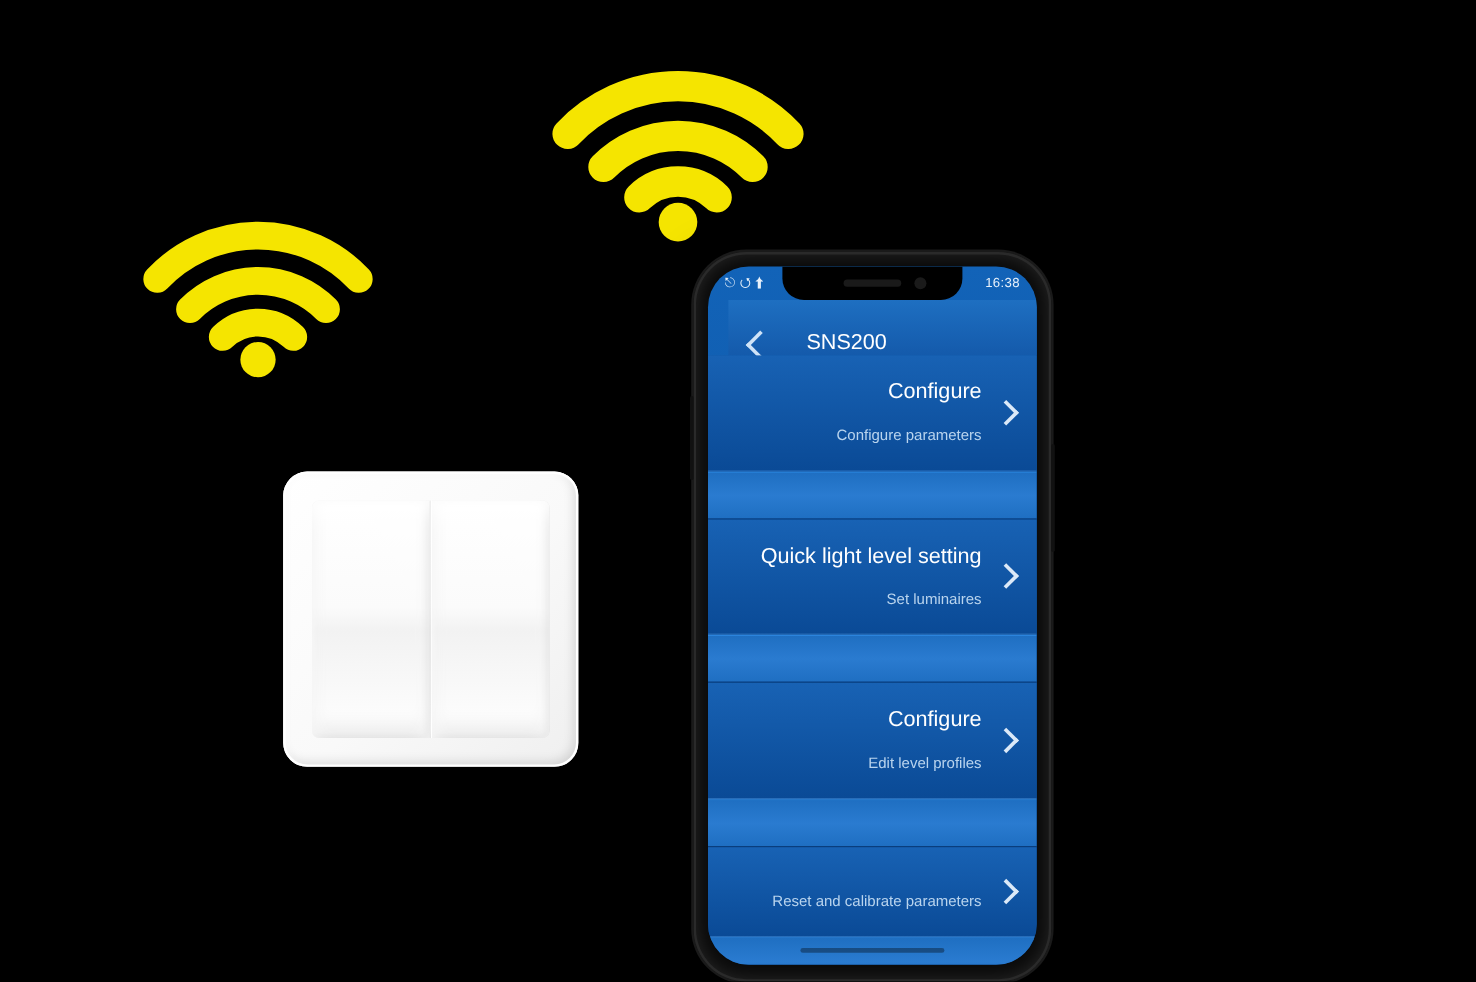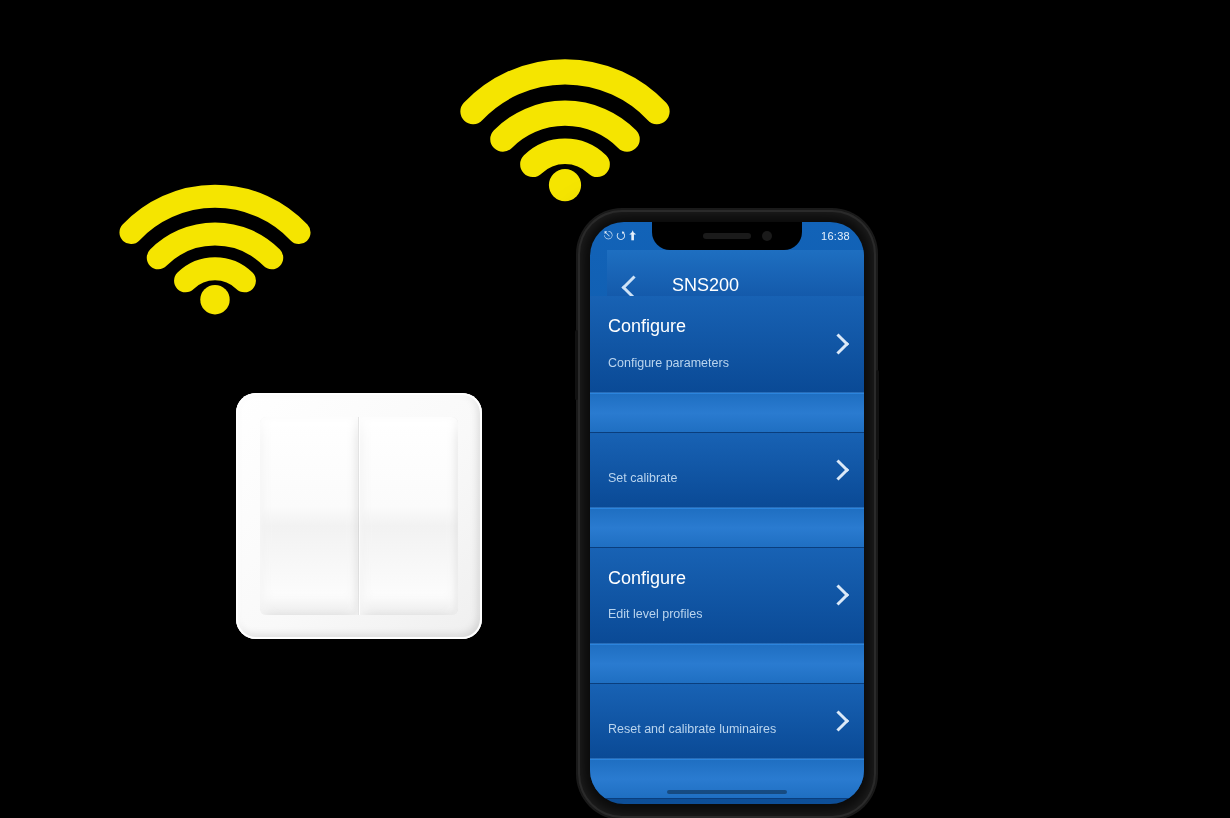--- a/index.html
+++ b/index.html
@@ -84,20 +84,21 @@
     color:#fff;font-size:18px;font-weight:400;
     background:linear-gradient(180deg,#1e6fc1 0%,#145aab 100%);
     cursor:pointer;
     margin-left:17px;
   }
   .back-chevron{width:14px;height:14px;border-left:3px solid #cfe3f7;border-bottom:3px solid #cfe3f7;transform:rotate(45deg);margin-left:6px;}
 
   .list{
     position:absolute;top:74px;left:0;right:0;bottom:0;
     overflow:hidden;
+    text-align:right;
   }
   .item{
     position:relative;
     background:linear-gradient(180deg,#1862b4 0%,#0a4a96 100%);
     padding:20px 46px 22px 18px;
     cursor:pointer;
     border-bottom:1px solid rgba(255,255,255,.07);
   }
   .gap{
     height:38px;
@@ -165,34 +166,35 @@
 
       <div class="list">
         <div class="item">
           <div class="title">Configure</div>
           <div class="sub">Configure parameters</div>
           <div class="chev"></div>
         </div>
         <div class="gap"></div>
 
         <div class="item">
-          <div class="sub">Set calibrate</div>
+          <div class="title">Quick light level setting</div>
+          <div class="sub">Set luminaires</div>
           <div class="chev"></div>
         </div>
         <div class="gap"></div>
 
         <div class="item">
           <div class="title">Configure</div>
           <div class="sub">Edit level profiles</div>
           <div class="chev"></div>
         </div>
         <div class="gap"></div>
 
         <div class="item">
-          <div class="sub">Reset and calibrate luminaires</div>
+          <div class="sub">Reset and calibrate parameters</div>
           <div class="chev"></div>
         </div>
         <div class="gap"></div>
       </div>
 
       <div class="home-indicator"></div>
     </div>
   </div>
 
 </div>

